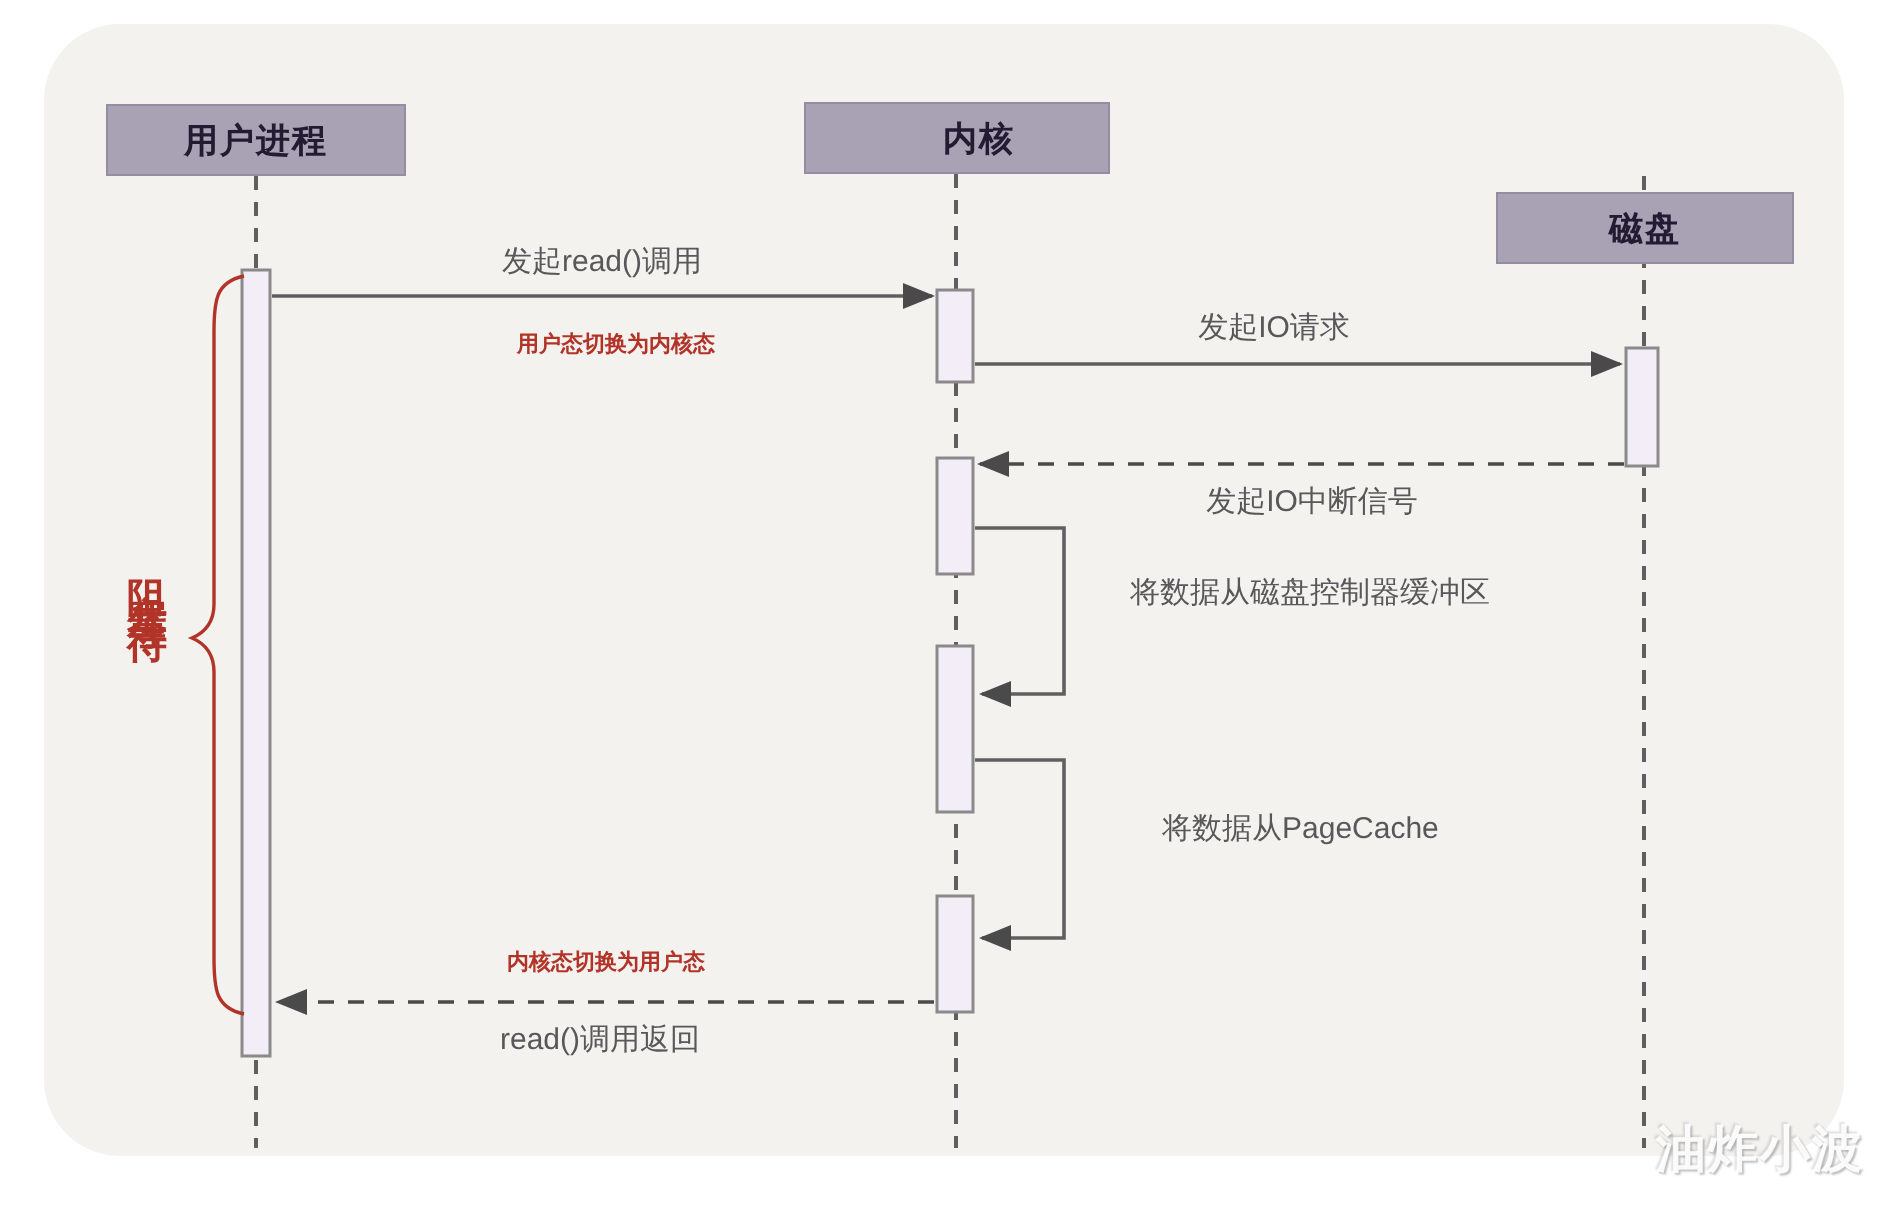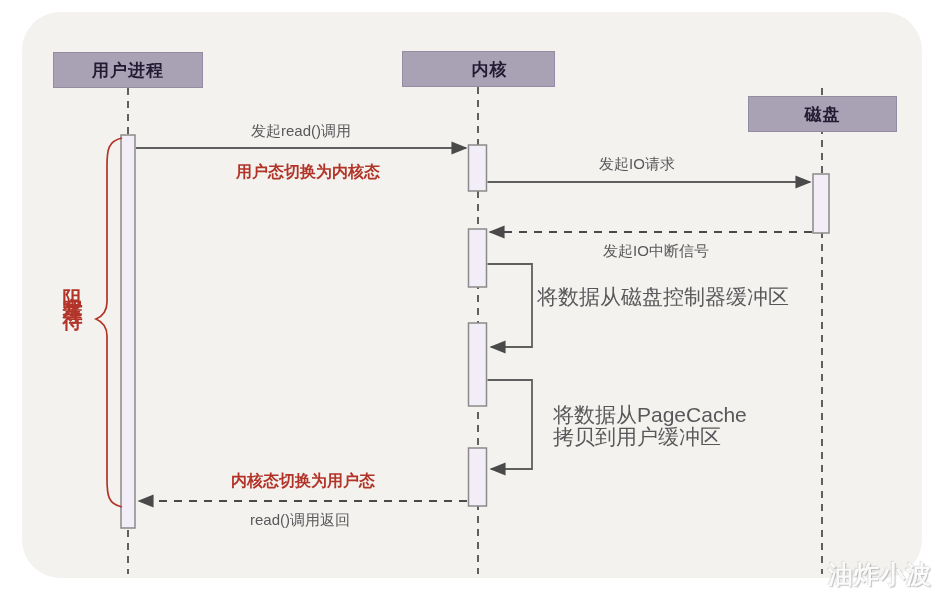--- a/index.html
+++ b/index.html
@@ -40,28 +40,29 @@
   .lbl {
     position: absolute;
     transform: translate(-50%, -50%);
     white-space: nowrap;
     color: #58585a;
     font-size: 15px;
   }
   .lbl-red {
     color: #b23428;
     font-weight: bold;
-    font-size: 16px;
+    font-size: 11px;
   }
   .copy-note {
     position: absolute;
     color: #58585a;
-    font-size: 21px;
+    font-size: 15px;
     line-height: 22px;
     white-space: nowrap;
+    margin-left: 28px;
   }
   .blocking-label {
     position: absolute;
     left: 60px; top: 274px;
     writing-mode: vertical-rl;
     text-orientation: upright;
     color: #b23428;
     font-weight: bold;
     font-size: 20px;
     letter-spacing: 7px;
@@ -125,21 +126,20 @@
   <div class="lbl lbl-red" style="left:308px; top:172px;">用户态切换为内核态</div>
   <div class="lbl" style="left:637px; top:164px;">发起IO请求</div>
   <div class="lbl" style="left:656px; top:251px;">发起IO中断信号</div>
 
   <div class="copy-note" style="left:537px; top:286px;">
     <div>将数据从磁盘控制器缓冲区</div>
   </div>
 
   <div class="copy-note" style="left:553px; top:404px;">
     <div>将数据从PageCache</div>
-    <div>拷贝到用户缓冲区</div>
   </div>
 
   <div class="lbl lbl-red" style="left:303px; top:481px;">内核态切换为用户态</div>
   <div class="lbl" style="left:300px; top:520px;">read()调用返回</div>
 
   <div class="blocking-label">阻塞等待</div>
 
   <div class="watermark">油炸小波</div>
 
 </div>

